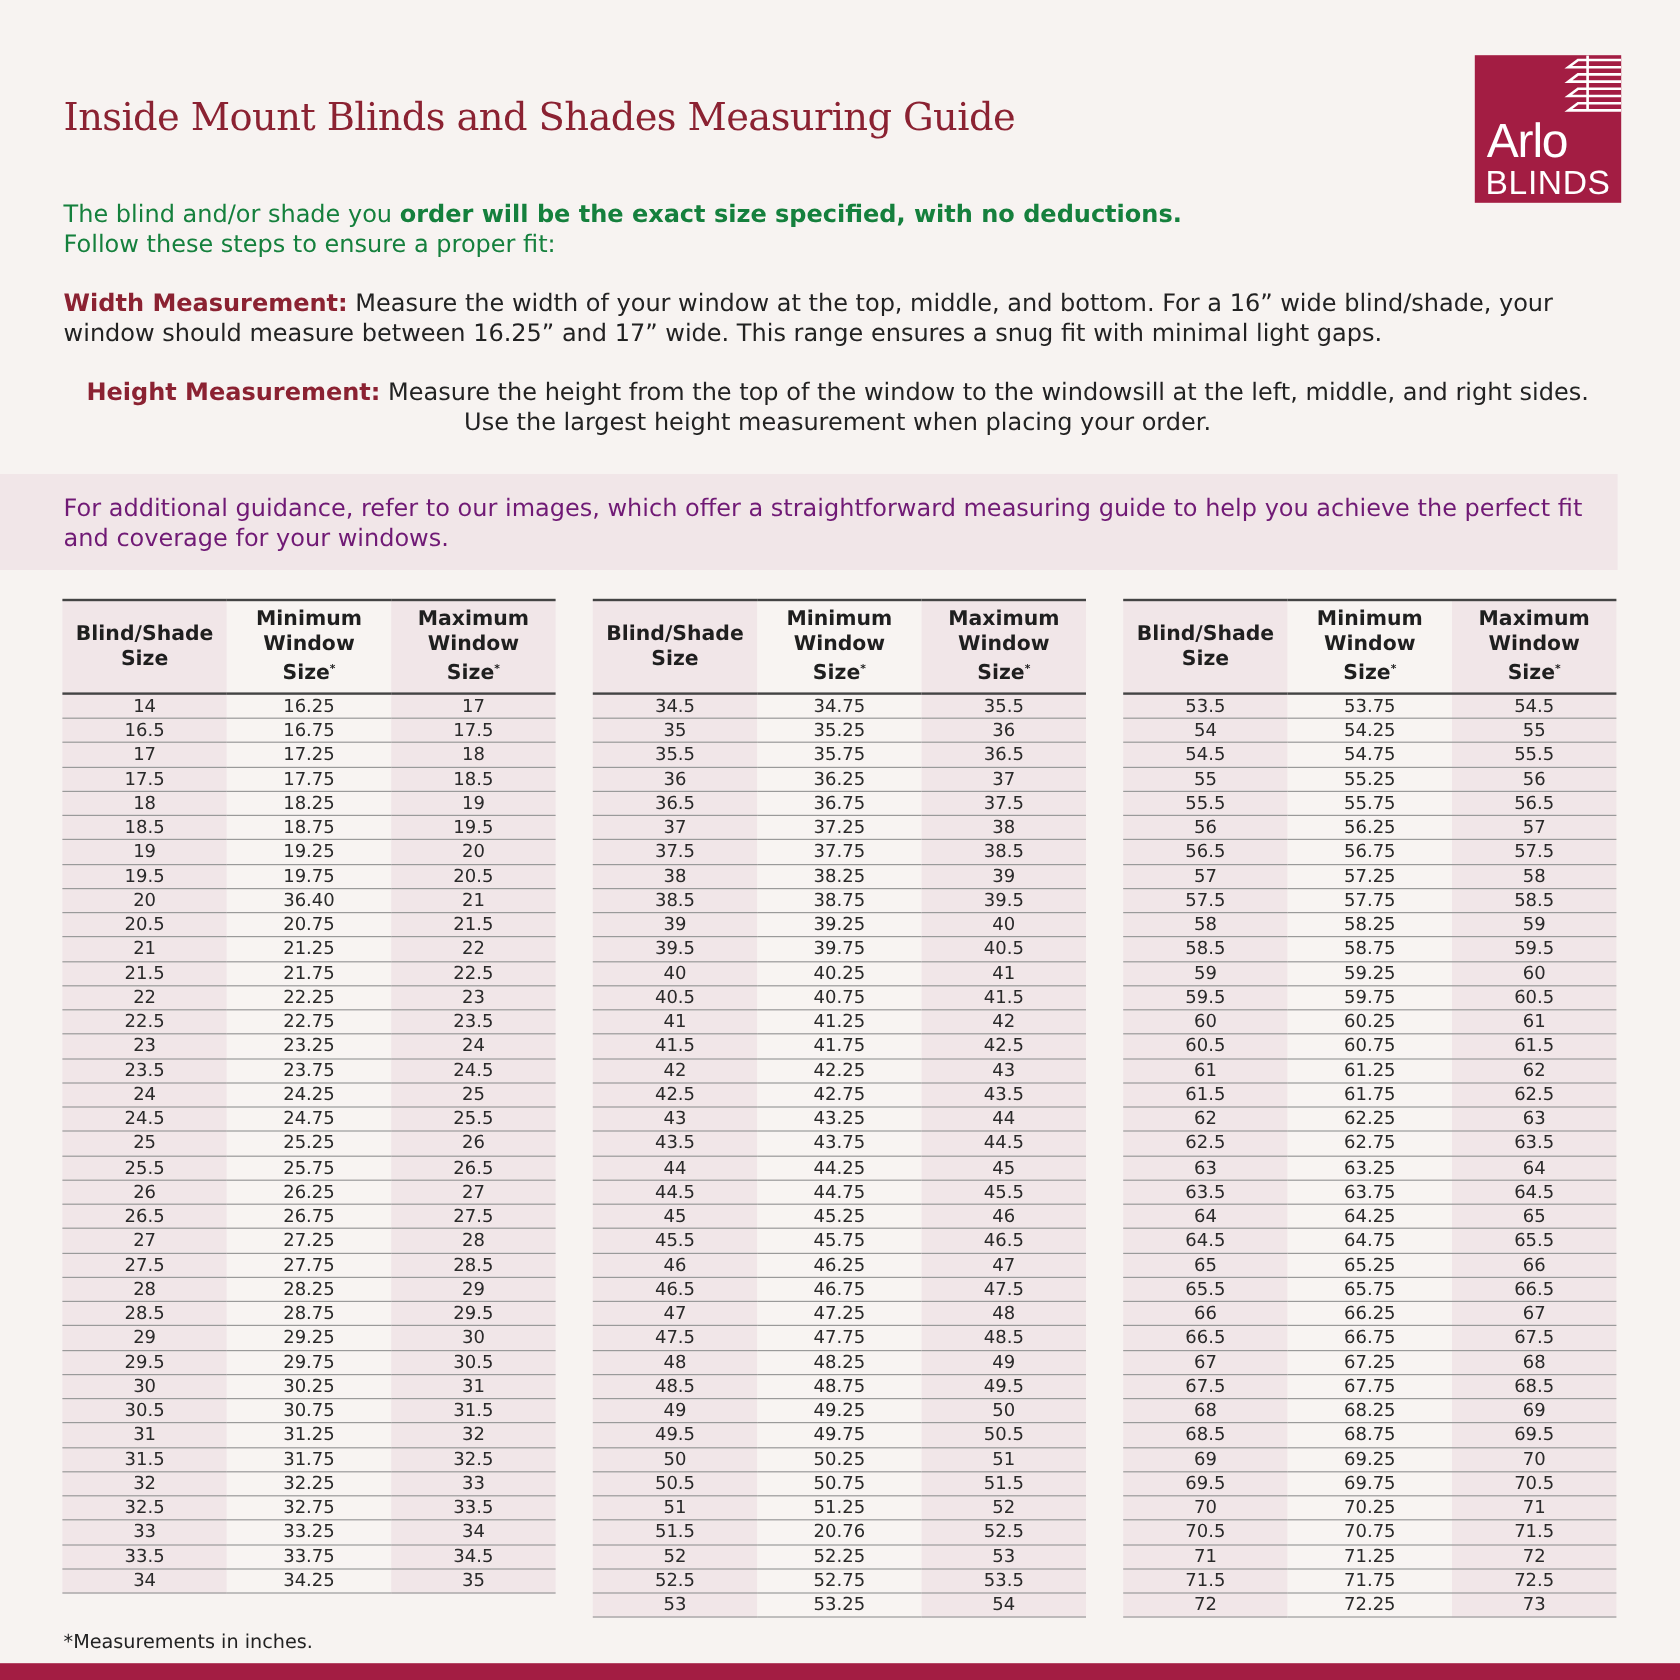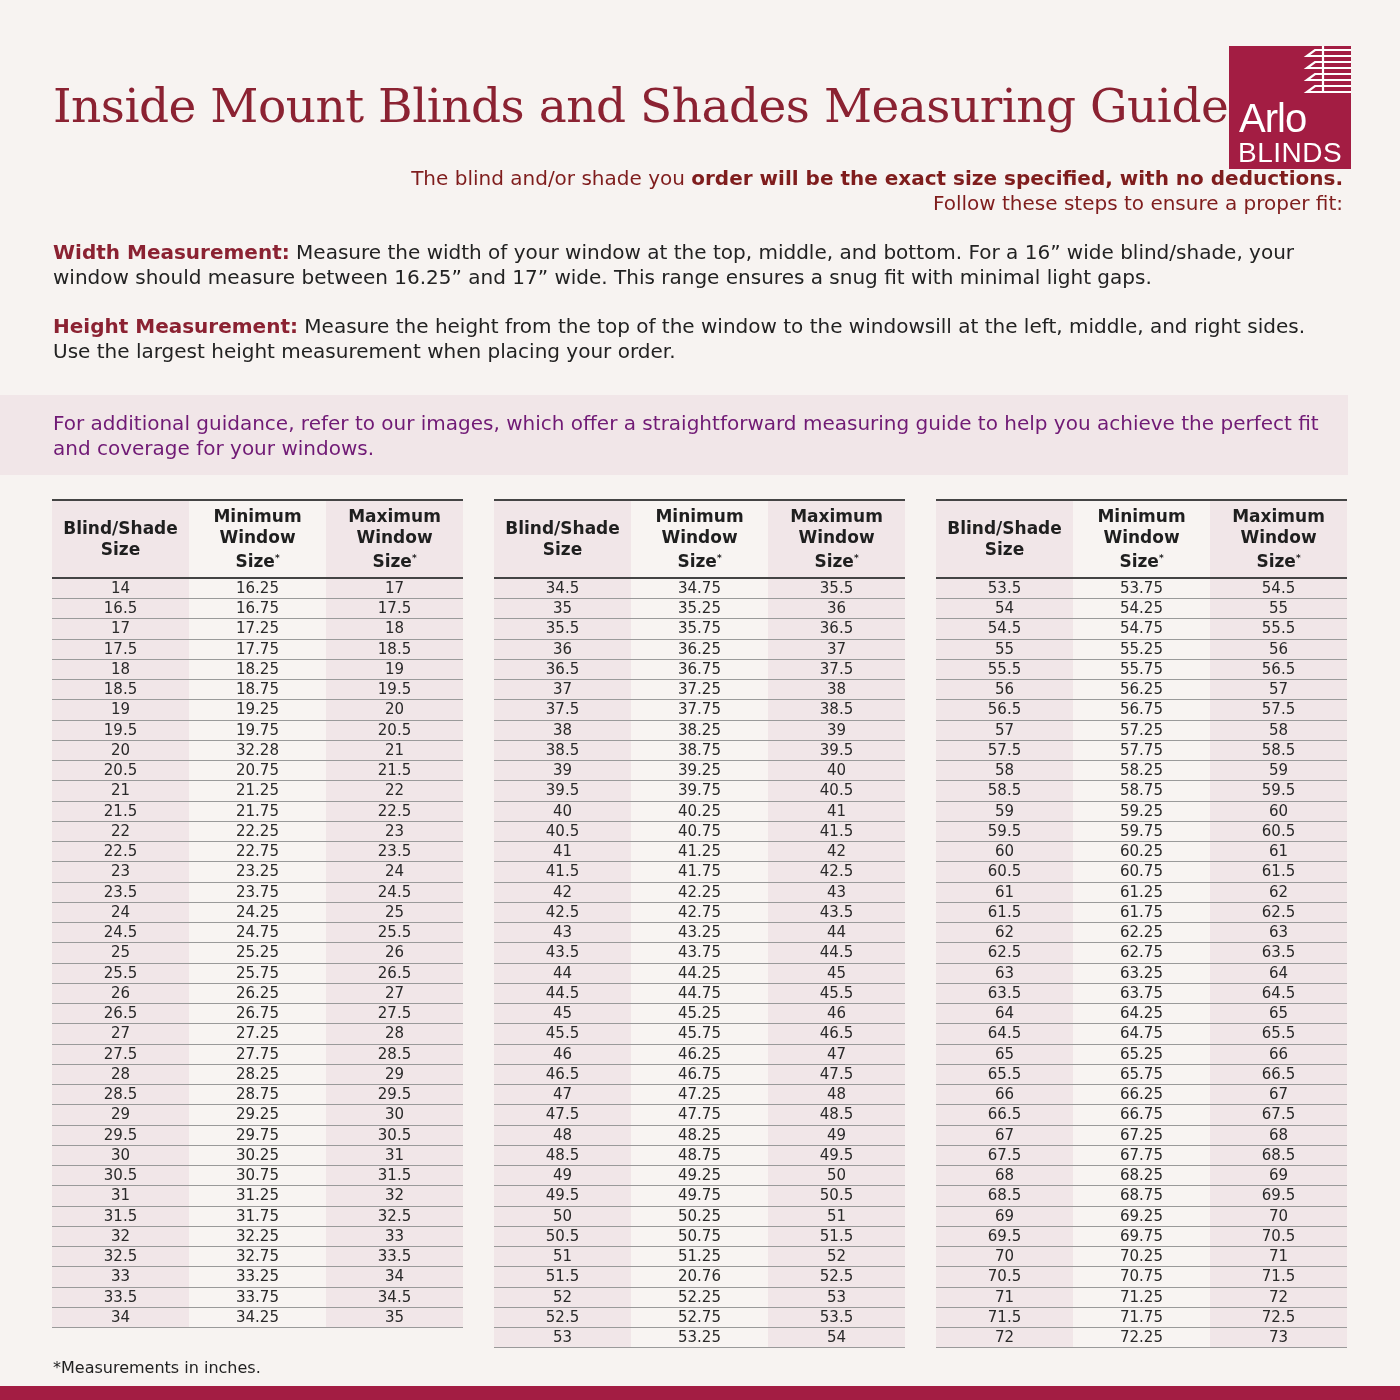--- a/index.html
+++ b/index.html
@@ -6,45 +6,45 @@
   html, body { width: 1400px; height: 1400px; overflow: hidden; }
   body {
     background: #f7f3f1;
     font-family: "DejaVu Sans", sans-serif;
     color: #1f1f1f;
     position: relative;
   }
   .title {
     position: absolute; left: 53px; top: 78px;
     font-family: "DejaVu Serif", serif;
-    font-size: 47px; color: #8b2232; letter-spacing: -0.5px;
+    font-size: 32px; color: #8b2232; letter-spacing: -0.5px;
     white-space: nowrap;
   }
   .logo {
     position: absolute; left: 1229px; top: 46px; width: 122px; height: 123px;
     background: #a31d43; overflow: hidden;
   }
   .logo .slats { position: absolute; left: 72px; top: 0; width: 50px; height: 48px; }
   .logo .arlo {
     position: absolute; left: 10px; top: 52px; font-family: "Liberation Sans", sans-serif;
     font-size: 40px; color: #ffffff; letter-spacing: -1px; line-height: 1;
   }
   .logo .blinds {
     position: absolute; left: 9px; top: 93px; font-family: "Liberation Sans", sans-serif;
     font-size: 28px; color: #ffffff; letter-spacing: 0.5px; line-height: 1; font-weight: 300;
   }
   .intro {
     position: absolute; left: 53px; top: 166px; width: 1290px;
-    font-size: 20px; line-height: 25px; color: #7f1d1d; text-align: right;
+    font-size: 20px; line-height: 25px; color: #15803d;
   }
   .intro b { font-weight: bold; }
   .para { position: absolute; left: 53px; width: 1290px; font-size: 20px; line-height: 25px; color: #222; }
   .para .lbl { color: #8b2232; font-weight: bold; }
   .p-width { top: 240px; }
-  .p-height { top: 314px; }
+  .p-height { top: 314px; text-align: center; }
   .band {
     position: absolute; left: 0; top: 395px; width: 1348px; height: 80px;
     background: #f1e6e8;
   }
   .band .txt { position: absolute; left: 53px; top: 16px; width: 1280px; font-size: 20px; line-height: 25px; color: #701a75; }
 
   .tbl {
     position: absolute; top: 499px; width: 411px;
     border-collapse: collapse;
   }
@@ -151,21 +151,21 @@
         <td class="c2">19.25</td>
         <td class="c3">20</td>
       </tr>
       <tr>
         <td class="c1">19.5</td>
         <td class="c2">19.75</td>
         <td class="c3">20.5</td>
       </tr>
       <tr>
         <td class="c1">20</td>
-        <td class="c2">32.28</td>
+        <td class="c2">36.40</td>
         <td class="c3">21</td>
       </tr>
       <tr>
         <td class="c1">20.5</td>
         <td class="c2">20.75</td>
         <td class="c3">21.5</td>
       </tr>
       <tr>
         <td class="c1">21</td>
         <td class="c2">21.25</td>

